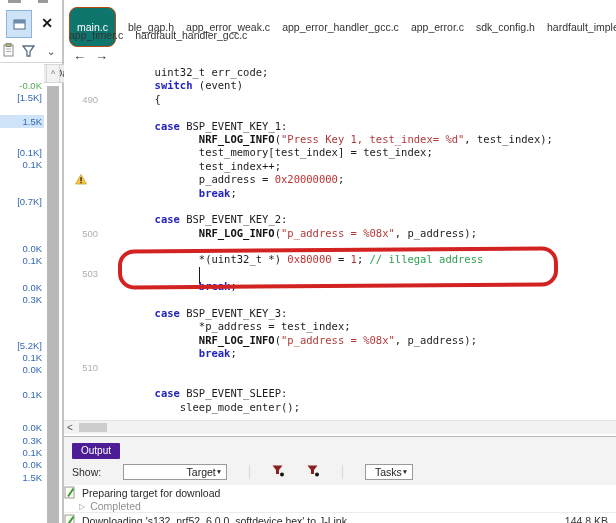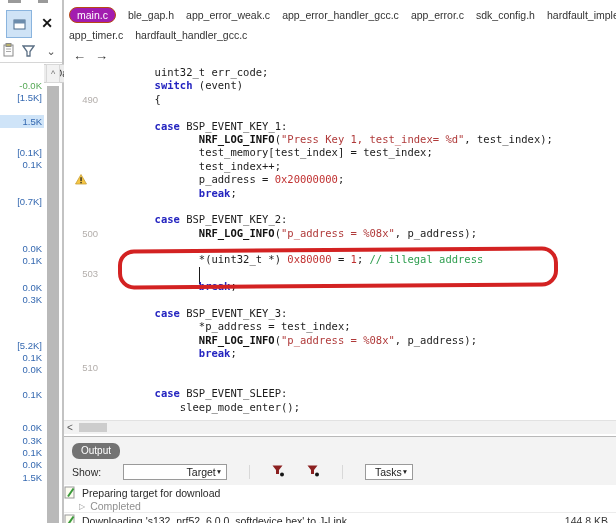--- a/index.html
+++ b/index.html
@@ -30,21 +30,21 @@
   .dval.grn{color:#55a855;}
   .dval.hl{background:#cfe4f8;}
 
   
   .ed{position:absolute;left:64px;top:0;width:552px;height:523px;background:#fff;}
   .tabrow{position:absolute;left:5px;display:flex;gap:12px;align-items:center;font-size:10.5px;color:#333;
           white-space:nowrap;}
   .tabrow.r1{top:7px;}
   .tabrow.r2{top:29px;}
   .tab{cursor:default;}
-  .tab.active{background:#a21caf;color:#fff;border:1px solid #b84a14;border-radius:8px;padding:1px 7px;}
+  .tab.active{background:#0f766e;color:#fff;border:1px solid #b84a14;border-radius:8px;padding:13px 7px;}
   .nav{position:absolute;left:9px;top:48px;display:flex;gap:9px;font-size:13px;color:#333;}
   .nav span{cursor:default;}
 
   .code{position:absolute;left:0;top:62px;width:552px;height:358px;overflow:hidden;
         font-family:"DejaVu Sans Mono",monospace;font-size:10.5px;}
   .gutter{position:absolute;left:0;top:4px;width:34px;}
   .lnum{height:13.4px;line-height:13.4px;text-align:right;color:#b3aeab;font-size:9.5px;
         font-family:"Liberation Sans",sans-serif;}
   .lines{position:absolute;left:40px;top:4px;}
   .cline{height:13.4px;line-height:13.4px;white-space:pre;position:relative;}
@@ -58,22 +58,22 @@
   .warn{position:absolute;left:11px;top:112px;}
   .annot{position:absolute;left:54px;top:186px;width:432px;height:32px;border:4.5px solid #d32222;
          border-radius:16px;transform:rotate(-0.4deg);pointer-events:none;z-index:5;}
 
   .hsb{position:absolute;left:0;top:420px;width:552px;height:14px;background:#f2f2f2;border-top:1px solid #e2e2e2;box-sizing:border-box;}
   .hsb-arrow{position:absolute;left:3px;top:0;height:13px;font-size:10px;color:#555;display:flex;align-items:center;}
   .hsb-thumb{position:absolute;left:15px;top:2px;width:28px;height:9px;background:#cdcdcd;}
 
   
   .out{position:absolute;left:0;top:436px;width:552px;height:87px;background:#f3f3f3;border-top:1px solid #b9b9b9;box-sizing:border-box;}
-  .out-pill{position:absolute;left:8px;top:6px;background:#737373;color:#fff;font-size:10px;
-            padding:2px 9px 3px;border-radius:7px;}
+  .out-pill{position:absolute;left:8px;top:6px;background:#4c1d95;color:#fff;font-size:10px;
+            padding:2px 9px 3px;border-radius:1px;}
   .showrow{position:absolute;left:8px;top:26px;height:17px;display:flex;align-items:center;gap:22px;
            font-size:10.5px;color:#2b2b2b;}
   .combo{background:#fff;border:1px solid #9a9a9a;height:16px;box-sizing:border-box;display:flex;
          align-items:center;justify-content:flex-end;padding:0 4px;font-size:10.5px;color:#222;}
   .combo.target{width:104px;}
   .combo.tasks{width:48px;}
   .carr{font-size:6.5px;color:#222;}
   .tsep{width:1px;height:14px;background:#d8d8d8;}
   .entries{position:absolute;left:0;top:48px;width:552px;background:#fff;}
   .entry{height:15px;display:flex;align-items:center;font-size:10.5px;color:#2a2a2a;padding-left:0;gap:6px;}

